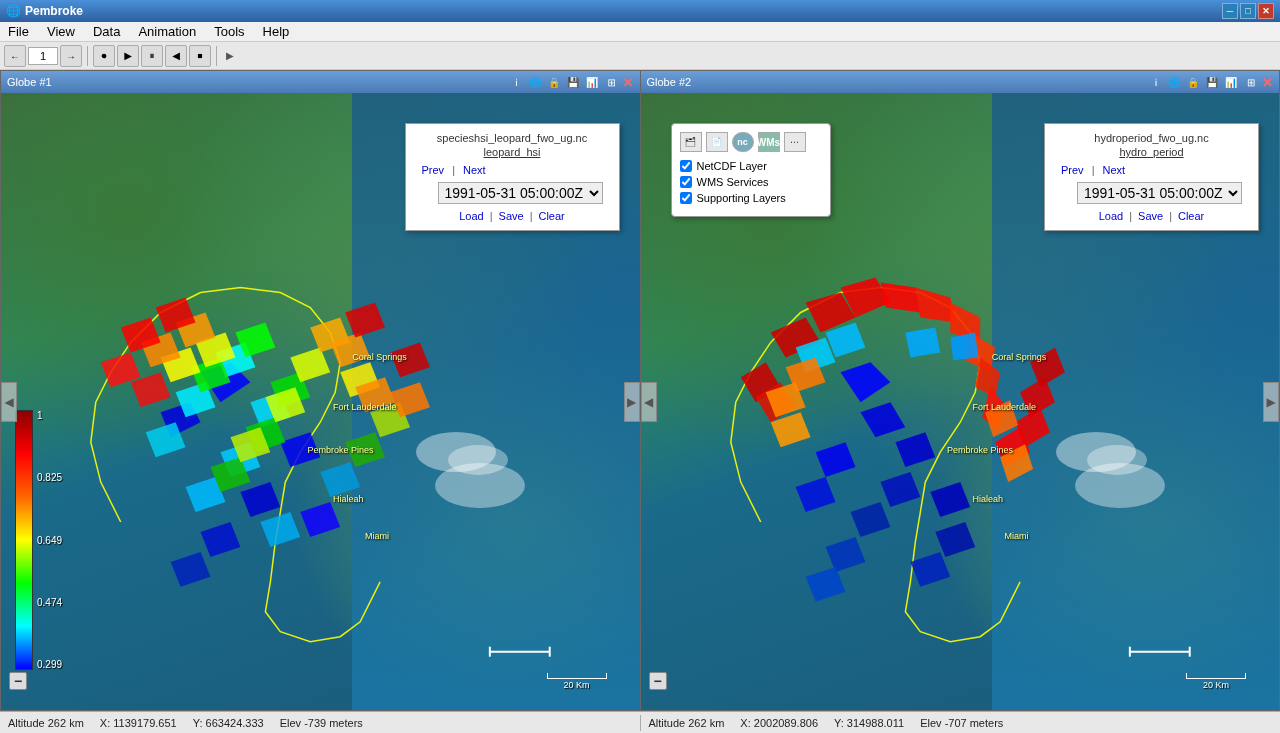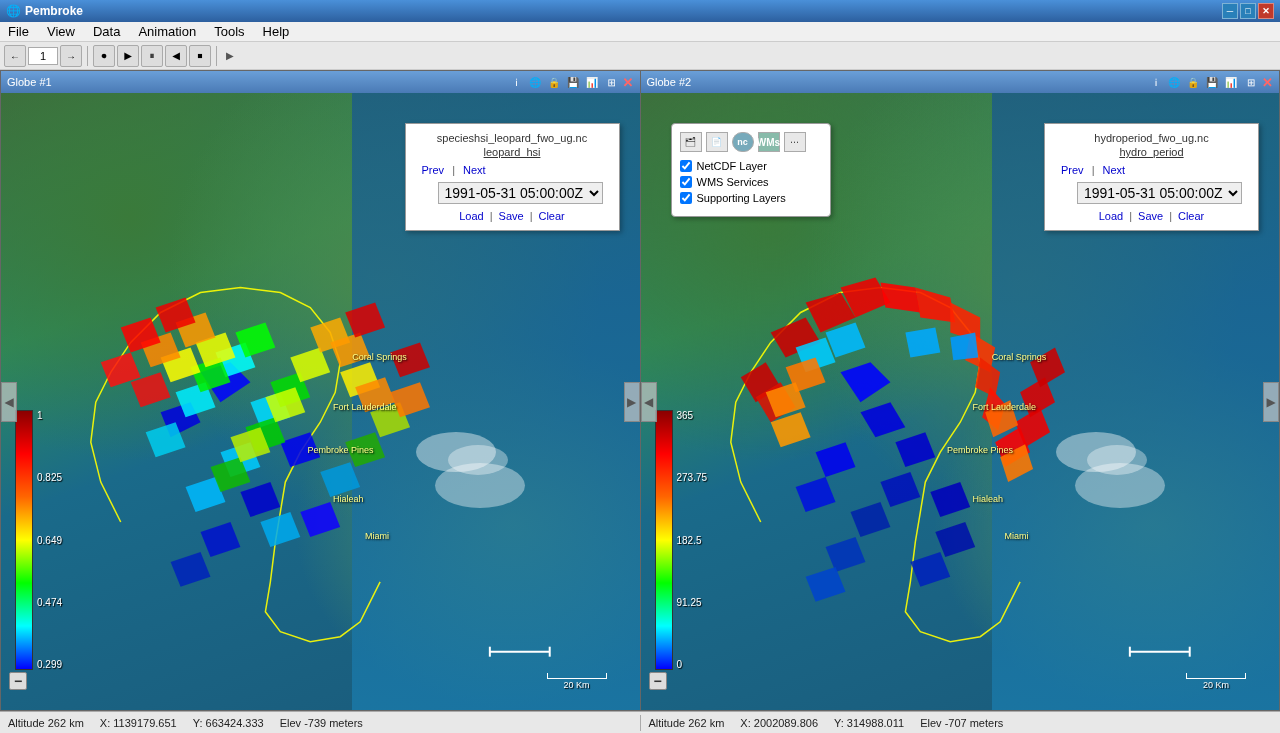--- a/index.html
+++ b/index.html
@@ -528,33 +528,20 @@
         <line x1="490" y1="555" x2="490" y2="565" stroke="white" stroke-width="2"></line>
         <line x1="550" y1="555" x2="550" y2="565" stroke="white" stroke-width="2"></line>
       </svg>
 
       <div class="city-label" style="top:42%;left:55%;">Coral Springs</div>
       <div class="city-label" style="top:50%;left:52%;">Fort Lauderdale</div>
       <div class="city-label" style="top:57%;left:48%;">Pembroke Pines</div>
       <div class="city-label" style="top:65%;left:52%;">Hialeah</div>
       <div class="city-label" style="top:71%;left:57%;">Miami</div>
 
-      <div class="color-legend">
-        <div style="position:relative;display:flex;align-items:stretch;">
-
-          <div style="width:18px;height:260px;background:linear-gradient(to bottom, #8b0000, #ff0000, #ff6600, #ffff00, #00ff00, #00ffff, #0000ff);border:1px solid #333;"></div>
-          <div class="legend-labels">
-            <span>365</span>
-            <span>273.75</span>
-            <span>182.5</span>
-            <span>91.25</span>
-            <span>0</span>
-          </div>
-        </div>
-      </div>
 
       <div class="layer-panel">
         <div class="layer-panel-header">
           <div class="layer-btn">🗂</div>
           <div class="layer-btn">📄</div>
           <div class="layer-btn nc-btn">nc</div>
           <div class="layer-btn wms-btn">WMs</div>
           <div class="layer-btn">⋯</div>
         </div>
         <div class="layer-item">

